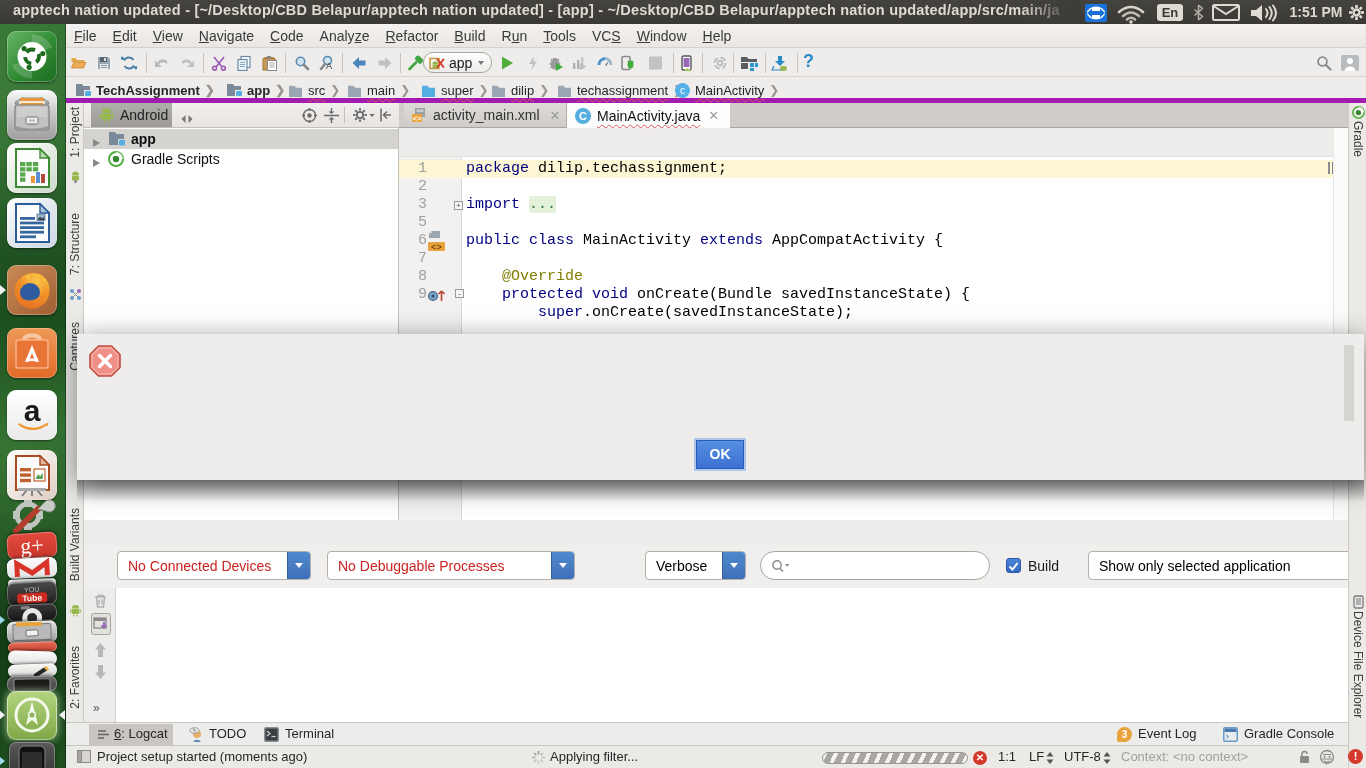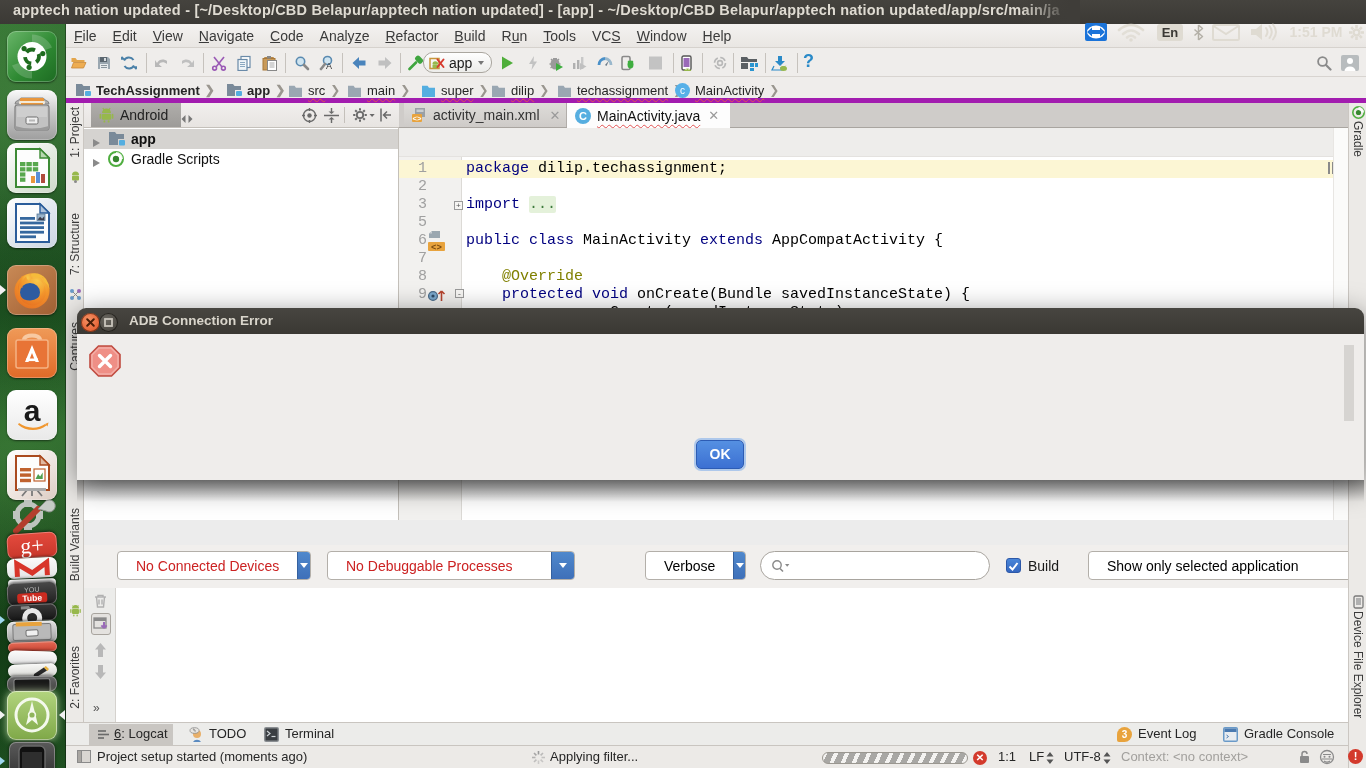--- a/index.html
+++ b/index.html
@@ -2,21 +2,21 @@
 <html><head><meta charset="utf-8">
 <style>
 *{margin:0;padding:0;box-sizing:border-box}
 html,body{width:1366px;height:768px;overflow:hidden;font-family:"Liberation Sans",sans-serif;-webkit-font-smoothing:antialiased}
 .abs{position:absolute}
 #stage{position:relative;width:1366px;height:768px;background:#ececec;overflow:hidden}
 
 #topbar{left:0;top:0;width:1366px;height:24px;background:linear-gradient(#45433e,#3b3935);color:#dfdbd2;font-weight:bold;font-size:13px;z-index:40}
 #topbar .title{position:absolute;left:13px;top:2px;white-space:nowrap;letter-spacing:.2px;font-size:14.5px;width:1067px;overflow:hidden}
 #topfade{position:absolute;left:1020px;top:0;width:60px;height:24px;background:linear-gradient(90deg,rgba(64,62,57,0),#3f3d39 85%)}
-.tbicon{position:absolute;top:12px;height:40px;display:flex;align-items:center;justify-content:center;color:#dfdbd2}
+.tbicon{position:absolute;top:4px;height:40px;display:flex;align-items:flex-start;justify-content:center;color:#dfdbd2}
 
 #launcher{left:0;top:24px;width:66px;height:744px;z-index:30;background:radial-gradient(circle at 25% 12%,rgba(110,180,95,.30),transparent 30%),radial-gradient(circle at 75% 35%,rgba(15,55,20,.45),transparent 30%),radial-gradient(circle at 35% 60%,rgba(105,175,90,.22),transparent 35%),radial-gradient(circle at 60% 85%,rgba(12,48,16,.4),transparent 30%),linear-gradient(160deg,#2f6e2f 0%,#1c5020 30%,#2b672a 55%,#164218 80%,#235724 100%);overflow:hidden}
 #launcher:after{content:"";position:absolute;right:0;top:0;width:1px;height:100%;background:rgba(0,0,0,.35)}
 .tile{position:absolute;left:7px;width:50px;height:50px;border-radius:9px;box-shadow:0 1px 2px rgba(0,0,0,.5), inset 0 0 0 1px rgba(255,255,255,.25)}
 .tilesm{position:absolute;border-radius:7px;box-shadow:0 -1px 3px rgba(0,0,0,.55), inset 0 0 0 1px rgba(255,255,255,.3)}
 .larrow{position:absolute;width:0;height:0;border-top:5px solid transparent;border-bottom:5px solid transparent}
 
 #menubar{left:66px;top:24px;width:1300px;height:24px;background:linear-gradient(#f4f2f0,#e9e6e3);border-bottom:1px solid #d6d2cd;color:#3a3a3a;font-size:14px;display:flex;align-items:center;z-index:5}
 #menubar span{padding:0 8px}
 #menubar u{text-decoration:underline}
@@ -44,21 +44,21 @@
 .kw{color:#000080;font-weight:normal}
 .ann{color:#808000}
 
 #rstrip{left:1348px;top:103px;width:18px;height:665px;background:#eceae7;border-left:1px solid #cbc7c2;z-index:6}
 
 #lchead{left:84px;top:520px;width:1264px;height:25px;background:linear-gradient(#d3dfec,#c3d2e2);border-top:1px solid #a9a5a0;border-bottom:1px solid #b0bfd0;font-size:13px;color:#1a1a1a;z-index:4}
 #lctools{left:84px;top:545px;width:1264px;height:43px;background:#f1efed;z-index:4}
 #lcstrip{left:84px;top:588px;width:32px;height:134px;background:#ececea;border-right:1px solid #d5d2ce;z-index:4}
 #lcbody{left:116px;top:588px;width:1232px;height:134px;background:#fff;z-index:3}
 .combo{position:absolute;top:6px;height:29px;background:#fff;border:1px solid #b3afa9;border-radius:4px;display:flex;align-items:center;font-size:14px;overflow:hidden}
-.combo .lbl{padding:0 18px;white-space:nowrap}
+.combo .lbl{padding:0 10px;white-space:nowrap}
 .combo .btn{width:23px;height:29px;margin-left:auto;background:linear-gradient(#5089cd,#3e6fb8);border-left:1px solid #35619f;display:flex;align-items:center;justify-content:center}
 .combo .btn:after{content:"";width:0;height:0;border:4px solid transparent;border-top:5px solid #fff;margin-top:4px}
 
 #btabs{left:66px;top:722px;width:1282px;height:23px;background:#ececea;border-top:1px solid #c9c5c0;font-size:13px;color:#262626;z-index:6}
 #status{left:66px;top:745px;width:1282px;height:23px;background:#eceae7;border-top:1px solid #c9c5c0;font-size:13px;color:#262626;z-index:31}
 
 #dlg{left:77px;top:308px;width:1287px;height:172px;z-index:20;filter:drop-shadow(0 6px 14px rgba(0,0,0,.5))}
 #dlghead{position:absolute;left:0;top:0;width:100%;height:26px;background:linear-gradient(#474540,#3a3833);border-radius:9px 9px 0 0;color:#d9d5cb;font-weight:bold;font-size:13.5px}
 #dlgbody{position:absolute;left:0;top:26px;width:100%;height:146px;background:#efedeb}
 #dlgshadow{left:77px;top:480px;width:1287px;height:22px;background:linear-gradient(rgba(40,40,40,.45),rgba(40,40,40,0));z-index:19}
@@ -585,21 +585,21 @@
         <rect x="10.5" y="5.1" width="1.3" height="3.8" rx=".6" fill="#97b84c"></rect>
         <rect x="4.2" y="10.4" width="1.3" height="2" rx=".6" fill="#97b84c"></rect>
         <rect x="7.5" y="10.4" width="1.3" height="2" rx=".6" fill="#97b84c"></rect>
       </svg>
   <svg style="position:absolute;left:2px;top:621px" width="15" height="15" viewBox="0 0 15 15">
         <path d="M7.5 0.5 L9.7 5 L14.5 5.7 L11 9.2 L11.9 14 L7.5 11.7 L3.1 14 L4 9.2 L0.5 5.7 L5.3 5 Z" fill="#e8a33d"></path>
       </svg>
 </div>
 
 <div class="abs" id="pphead">
-  <div style="position:absolute;left:7px;top:0;width:90px;height:24px;background:linear-gradient(#b0aeab,#9d9b98);display:flex;align-items:center;gap:5px;padding-left:7px;font-size:14px;color:#222">
+  <div style="position:absolute;left:7px;top:0;width:81px;height:24px;background:linear-gradient(#b0aeab,#9d9b98);display:flex;align-items:center;gap:5px;padding-left:7px;font-size:14px;color:#222">
     <svg width="17" height="16" viewBox="0 0 17 16">
           <path d="M4 6 a4.5 4.5 0 0 1 9 0 Z" fill="#97b84c"></path>
           <path d="M4.8 1.2 l1.4 1.6 M12.2 1.2 l-1.4 1.6" stroke="#97b84c" stroke-width="1.1"></path>
           <rect x="4" y="6.8" width="9" height="6" rx="1" fill="#97b84c"></rect>
           <rect x="1.6" y="6.8" width="1.8" height="5" rx=".9" fill="#97b84c"></rect>
           <rect x="13.6" y="6.8" width="1.8" height="5" rx=".9" fill="#97b84c"></rect>
           <rect x="5.5" y="13.2" width="1.8" height="2.4" rx=".9" fill="#97b84c"></rect>
           <rect x="9.7" y="13.2" width="1.8" height="2.4" rx=".9" fill="#97b84c"></rect>
         </svg>
     Android
@@ -859,36 +859,23 @@
         <path d="M3 10 h10 M4 5.5 h8" stroke="#8a8a8a" stroke-width="1.2"></path>
         <circle cx="5.5" cy="7.8" r="1" fill="#8a8a8a"></circle>
         <circle cx="10.5" cy="7.8" r="1" fill="#8a8a8a"></circle>
         <path d="M5 12 a4 2.5 0 0 0 6 0" fill="none" stroke="#8a8a8a" stroke-width="1.2"></path>
       </svg>
   <div style="position:absolute;left:1282px;top:3px;width:15px;height:15px;border-radius:50%;background:#d33a2c;color:#fff;font-size:11px;font-weight:bold;text-align:center;line-height:15px">!</div>
 </div>
 
 <div class="abs" id="dlgshadow"></div>
 <div class="abs" id="dlg">
-  <div id="dlghead">
-    <div class="wbtn" style="left:4px;top:5px;background:radial-gradient(circle at 40% 35%,#f49365,#e96c3f 55%,#d9531f);box-shadow:inset 0 0 0 1px rgba(60,20,5,.6)">
-      <svg width="19" height="19" viewBox="0 0 19 19">
-            <path d="M6.2 6.2 L12.8 12.8 M12.8 6.2 L6.2 12.8" stroke="#4a1e08" stroke-width="2" stroke-linecap="round"></path>
-          </svg>
-    </div>
-    <div class="wbtn" style="left:22px;top:5px;background:radial-gradient(circle at 40% 35%,#6b6861,#504d47 60%,#3d3b36);box-shadow:inset 0 0 0 1px rgba(20,18,14,.7)">
-      <svg width="19" height="19" viewBox="0 0 19 19">
-            <rect x="6" y="6" width="7" height="7" fill="none" stroke="#c9c5bc" stroke-width="1.8"></rect>
-          </svg>
-    </div>
-    <span style="position:absolute;left:52px;top:5px">ADB Connection Error</span>
-  </div>
   <div id="dlgbody">
     <svg style="position:absolute;left:11px;top:10px" width="34" height="34" viewBox="0 0 34 34">
           <polygon points="10.5,2 23.5,2 32,10.5 32,23.5 23.5,32 10.5,32 2,23.5 2,10.5" fill="#ef8f86" stroke="#c04d42" stroke-width="1.6"></polygon>
           <polygon points="11,4 23,4 30,11 30,23 23,30 11,30 4,23 4,11" fill="none" stroke="#f3b0a9" stroke-width="1.4"></polygon>
           <path d="M11.5 11.5 L22.5 22.5 M22.5 11.5 L11.5 22.5" stroke="#fff" stroke-width="3.4" stroke-linecap="round"></path>
         </svg>
-    <div style="position:absolute;left:619px;top:106px;width:48px;height:29px;background:linear-gradient(#5590e2,#3c70d2);border:1px solid #2d5cb4;border-radius:5px;box-shadow:0 0 0 2px rgba(120,170,235,.55);color:#fff;font-weight:bold;font-size:14px;text-align:center;line-height:27px">OK</div>
+    <div style="position:absolute;left:619px;top:106px;width:48px;height:29px;background:linear-gradient(#5590e2,#3c70d2);border:1px solid #2d5cb4;border-radius:0;box-shadow:0 0 0 2px rgba(120,170,235,.55);color:#fff;font-weight:bold;font-size:14px;text-align:center;line-height:27px">OK</div>
     <div style="position:absolute;left:1267px;top:11px;width:10px;height:76px;background:#d6d4d1"></div>
   </div>
 </div>
 
 </div>
 </body></html>

